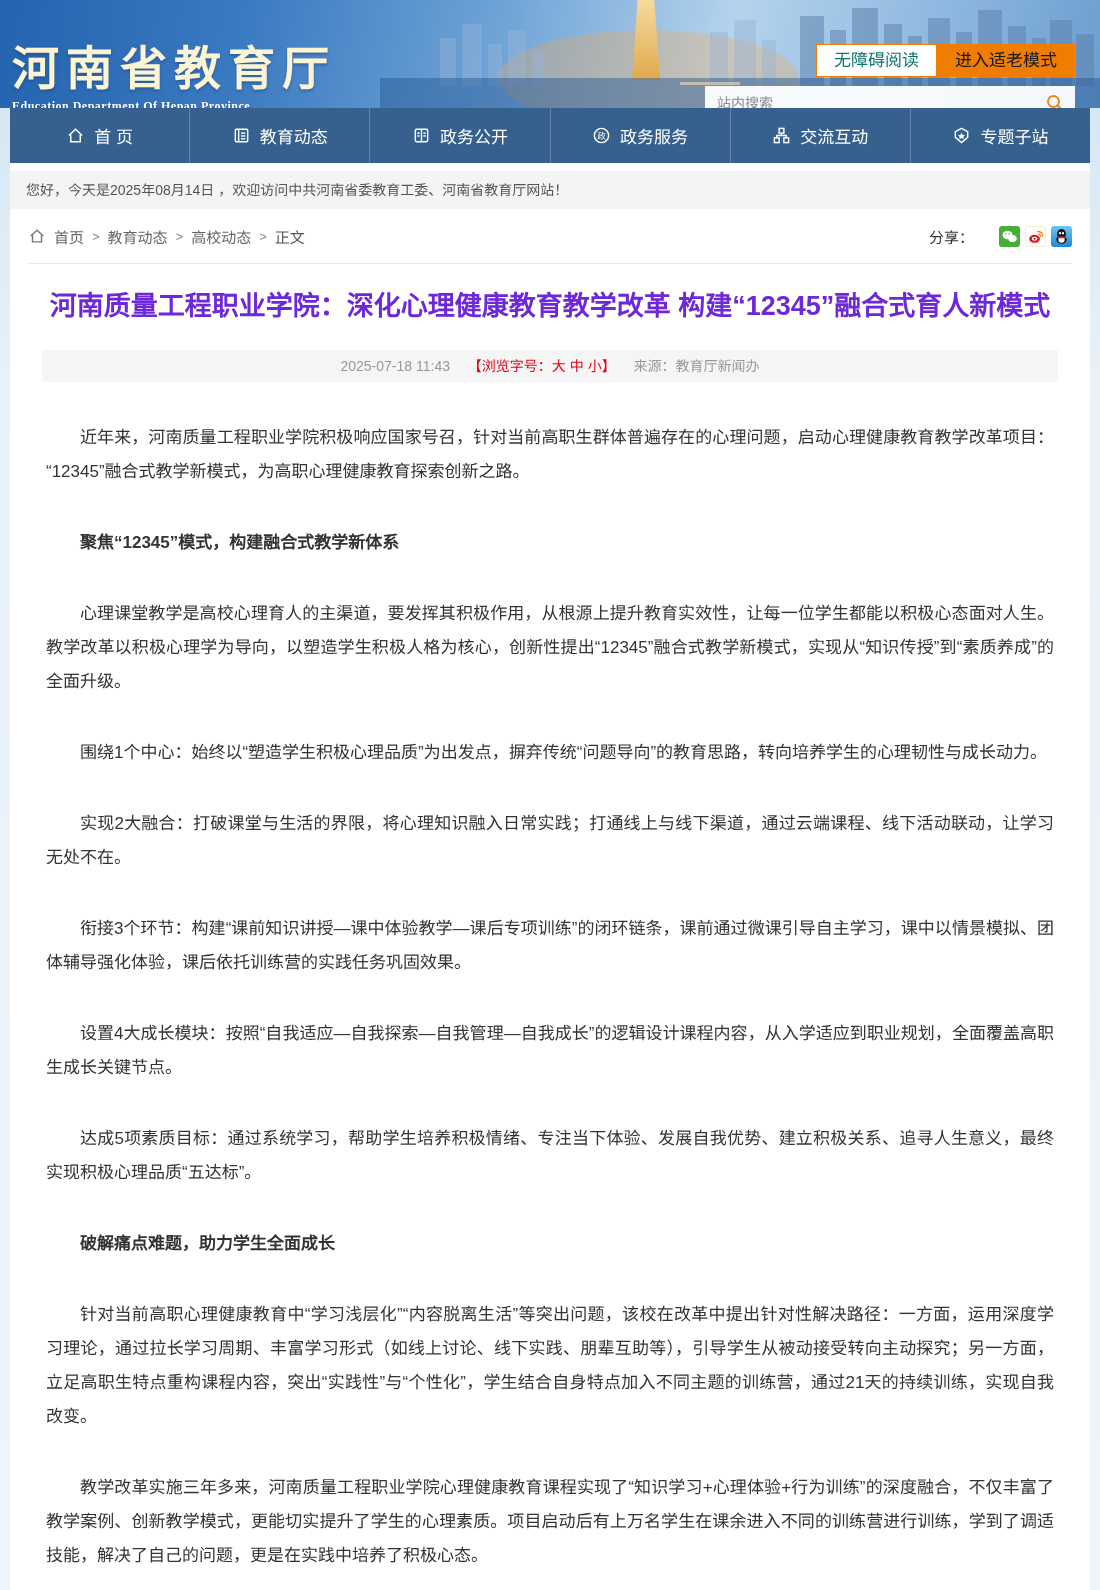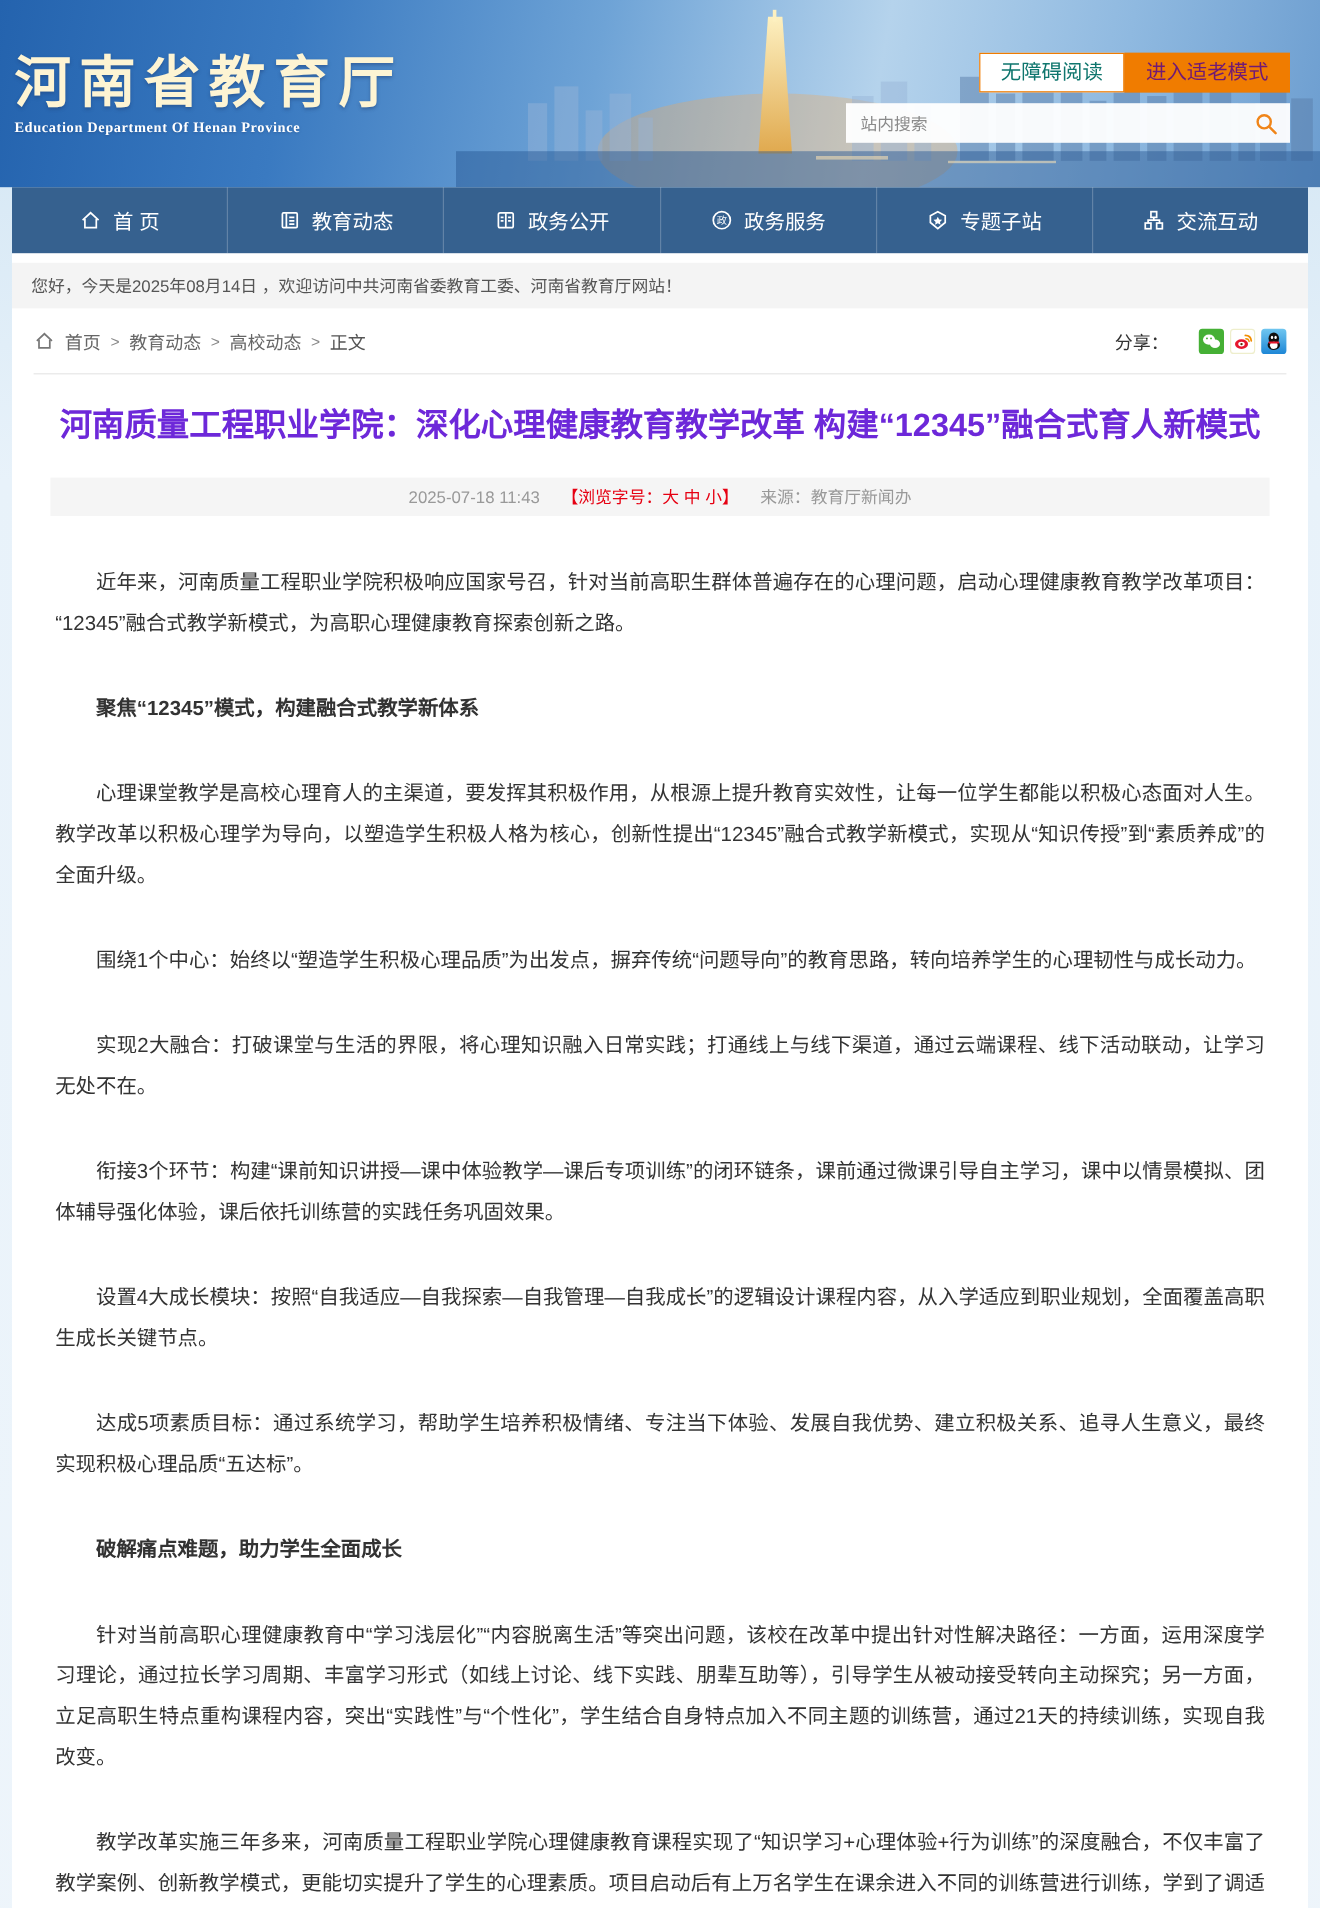--- a/index.html
+++ b/index.html
@@ -7,21 +7,21 @@
   body {
     font-family:"Liberation Sans","DejaVu Sans",sans-serif;
     background:#cfe4f3;
     color:#333;
     min-height:1590px;
   }
   .page { width:1100px; min-height:1590px; background:linear-gradient(180deg,#cfe4f3 0%,#e8f2fa 400px,#eef5fb 100%); }
 
   
   .banner {
-    position:relative; width:1100px; height:156px; overflow:hidden;
+    position:relative; width:1100px; height:108px; overflow:hidden;
     background:linear-gradient(100deg,#2463ae 0%,#3a7ac1 22%,#6ea3d6 45%,#b5d3ec 66%,#8fb9e0 84%,#6d9ed0 100%);
     text-decoration:underline;
   }
   .skyline { position:absolute; right:0; bottom:0; width:720px; height:148px; }
   .logo { position:absolute; left:12px; top:30px; }
   .logo-cn {
     font-family:"Liberation Serif","DejaVu Serif",serif;
     font-size:47px; font-weight:bold; letter-spacing:7px;
     color:#fdf4d3; text-shadow:0 2px 3px rgba(30,60,110,.45);
   }
@@ -30,21 +30,21 @@
     font-size:12px; font-weight:bold; color:#ffffff; letter-spacing:.5px;
     text-shadow:0 1px 2px rgba(30,60,110,.4);
   }
   .banner-right { position:absolute; top:44px; right:25px; width:370px; }
   .banner-buttons { display:flex; justify-content:flex-end; }
   .btn-accessibility, .btn-elder {
     display:inline-block; height:33px; line-height:31px; padding:0 17px;
     font-size:17px; cursor:pointer; text-decoration:none; white-space:nowrap;
   }
   .btn-accessibility { background:#ffffff; color:#0f766e; border:1px solid #f07c00; }
-  .btn-elder { background:#f07c00; color:#701a75; border:1px solid #f07c00;text-align:right; }
+  .btn-elder { background:#f07c00; color:#0f172a; border:1px solid #f07c00;text-align:right; }
   .search-box {
     margin-top:9px; height:33px; background:rgba(255,255,255,.95);
     display:flex; align-items:center; padding:0 10px 0 12px;
   }
   .search-box input {
     flex:1; border:none; outline:none; background:transparent;
     font-size:14px; color:#333; font-family:inherit;
   }
   .search-box input::placeholder { color:#8a8a8a; }
   .search-icon { width:20px; height:20px; cursor:pointer; flex:0 0 auto; }
@@ -214,36 +214,36 @@
           <svg viewBox="0 0 20 20">
               <circle cx="10" cy="10" r="7.5" fill="none" stroke="#fff" stroke-width="1.5"></circle>
               <text x="10" y="13.2" text-anchor="middle" font-size="9" fill="#fff">政</text>
             </svg>
         </span>
         <span>政务服务</span>
       </a>
       <a class="nav-item">
         <span class="nav-icon">
           <svg viewBox="0 0 20 20" fill="none" stroke="#fff" stroke-width="1.5">
-              <path d="M10 2.5 L16.5 6 V12 L10 17.5 L3.5 12 V6 Z"></path>
-              <polygon points="10,7 11.2,9.4 13.8,9.7 11.9,11.5 12.4,14 10,12.7 7.6,14 8.1,11.5 6.2,9.7 8.8,9.4" fill="#fff" stroke="none"></polygon>
-            </svg>
-        </span>
-        <span>专题子站</span>
-      </a>
-      <a class="nav-item">
-        <span class="nav-icon">
-          <svg viewBox="0 0 20 20" fill="none" stroke="#fff" stroke-width="1.5">
               <rect x="7.5" y="2.5" width="5" height="5"></rect>
               <rect x="2.5" y="12.5" width="5" height="5"></rect>
               <rect x="12.5" y="12.5" width="5" height="5"></rect>
               <path d="M10 7.5 V10 M5 12.5 V10 H15 V12.5"></path>
             </svg>
         </span>
         <span>交流互动</span>
+      </a>
+      <a class="nav-item">
+        <span class="nav-icon">
+          <svg viewBox="0 0 20 20" fill="none" stroke="#fff" stroke-width="1.5">
+              <path d="M10 2.5 L16.5 6 V12 L10 17.5 L3.5 12 V6 Z"></path>
+              <polygon points="10,7 11.2,9.4 13.8,9.7 11.9,11.5 12.4,14 10,12.7 7.6,14 8.1,11.5 6.2,9.7 8.8,9.4" fill="#fff" stroke="none"></polygon>
+            </svg>
+        </span>
+        <span>专题子站</span>
       </a>
     </nav>
 
     <div class="greeting-bar">
       <span>您好，今天是2025年08月14日 ，欢迎访问中共河南省委教育工委、河南省教育厅网站！</span>
     </div>
 
     <div class="breadcrumb-row">
       <div class="crumb-left">
         <span class="crumb-home-icon">

